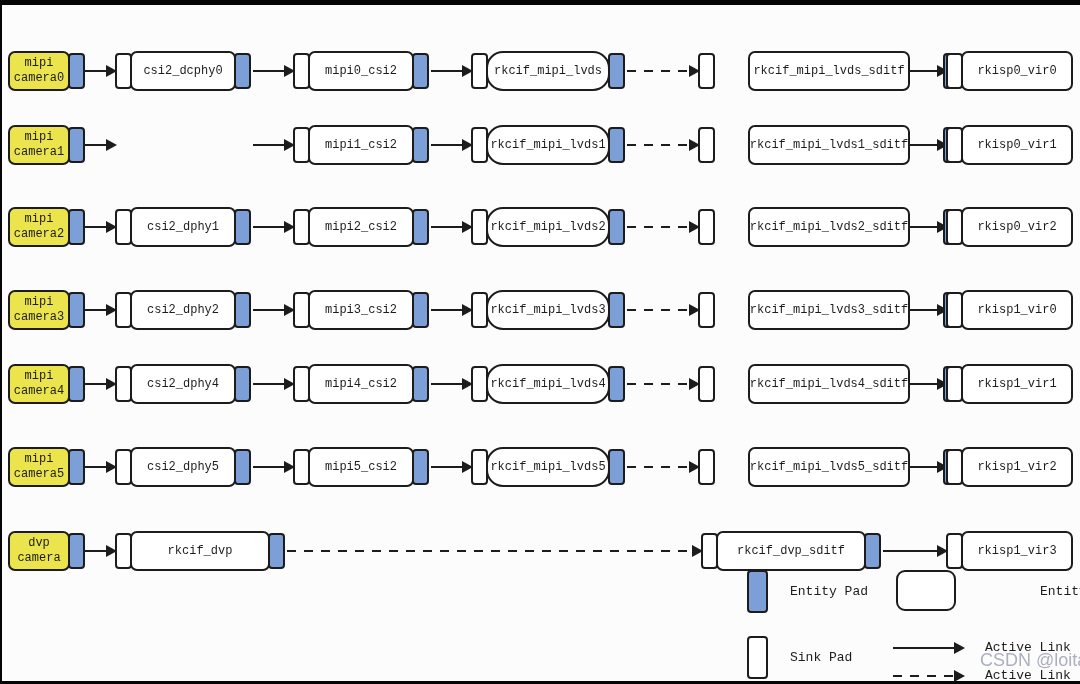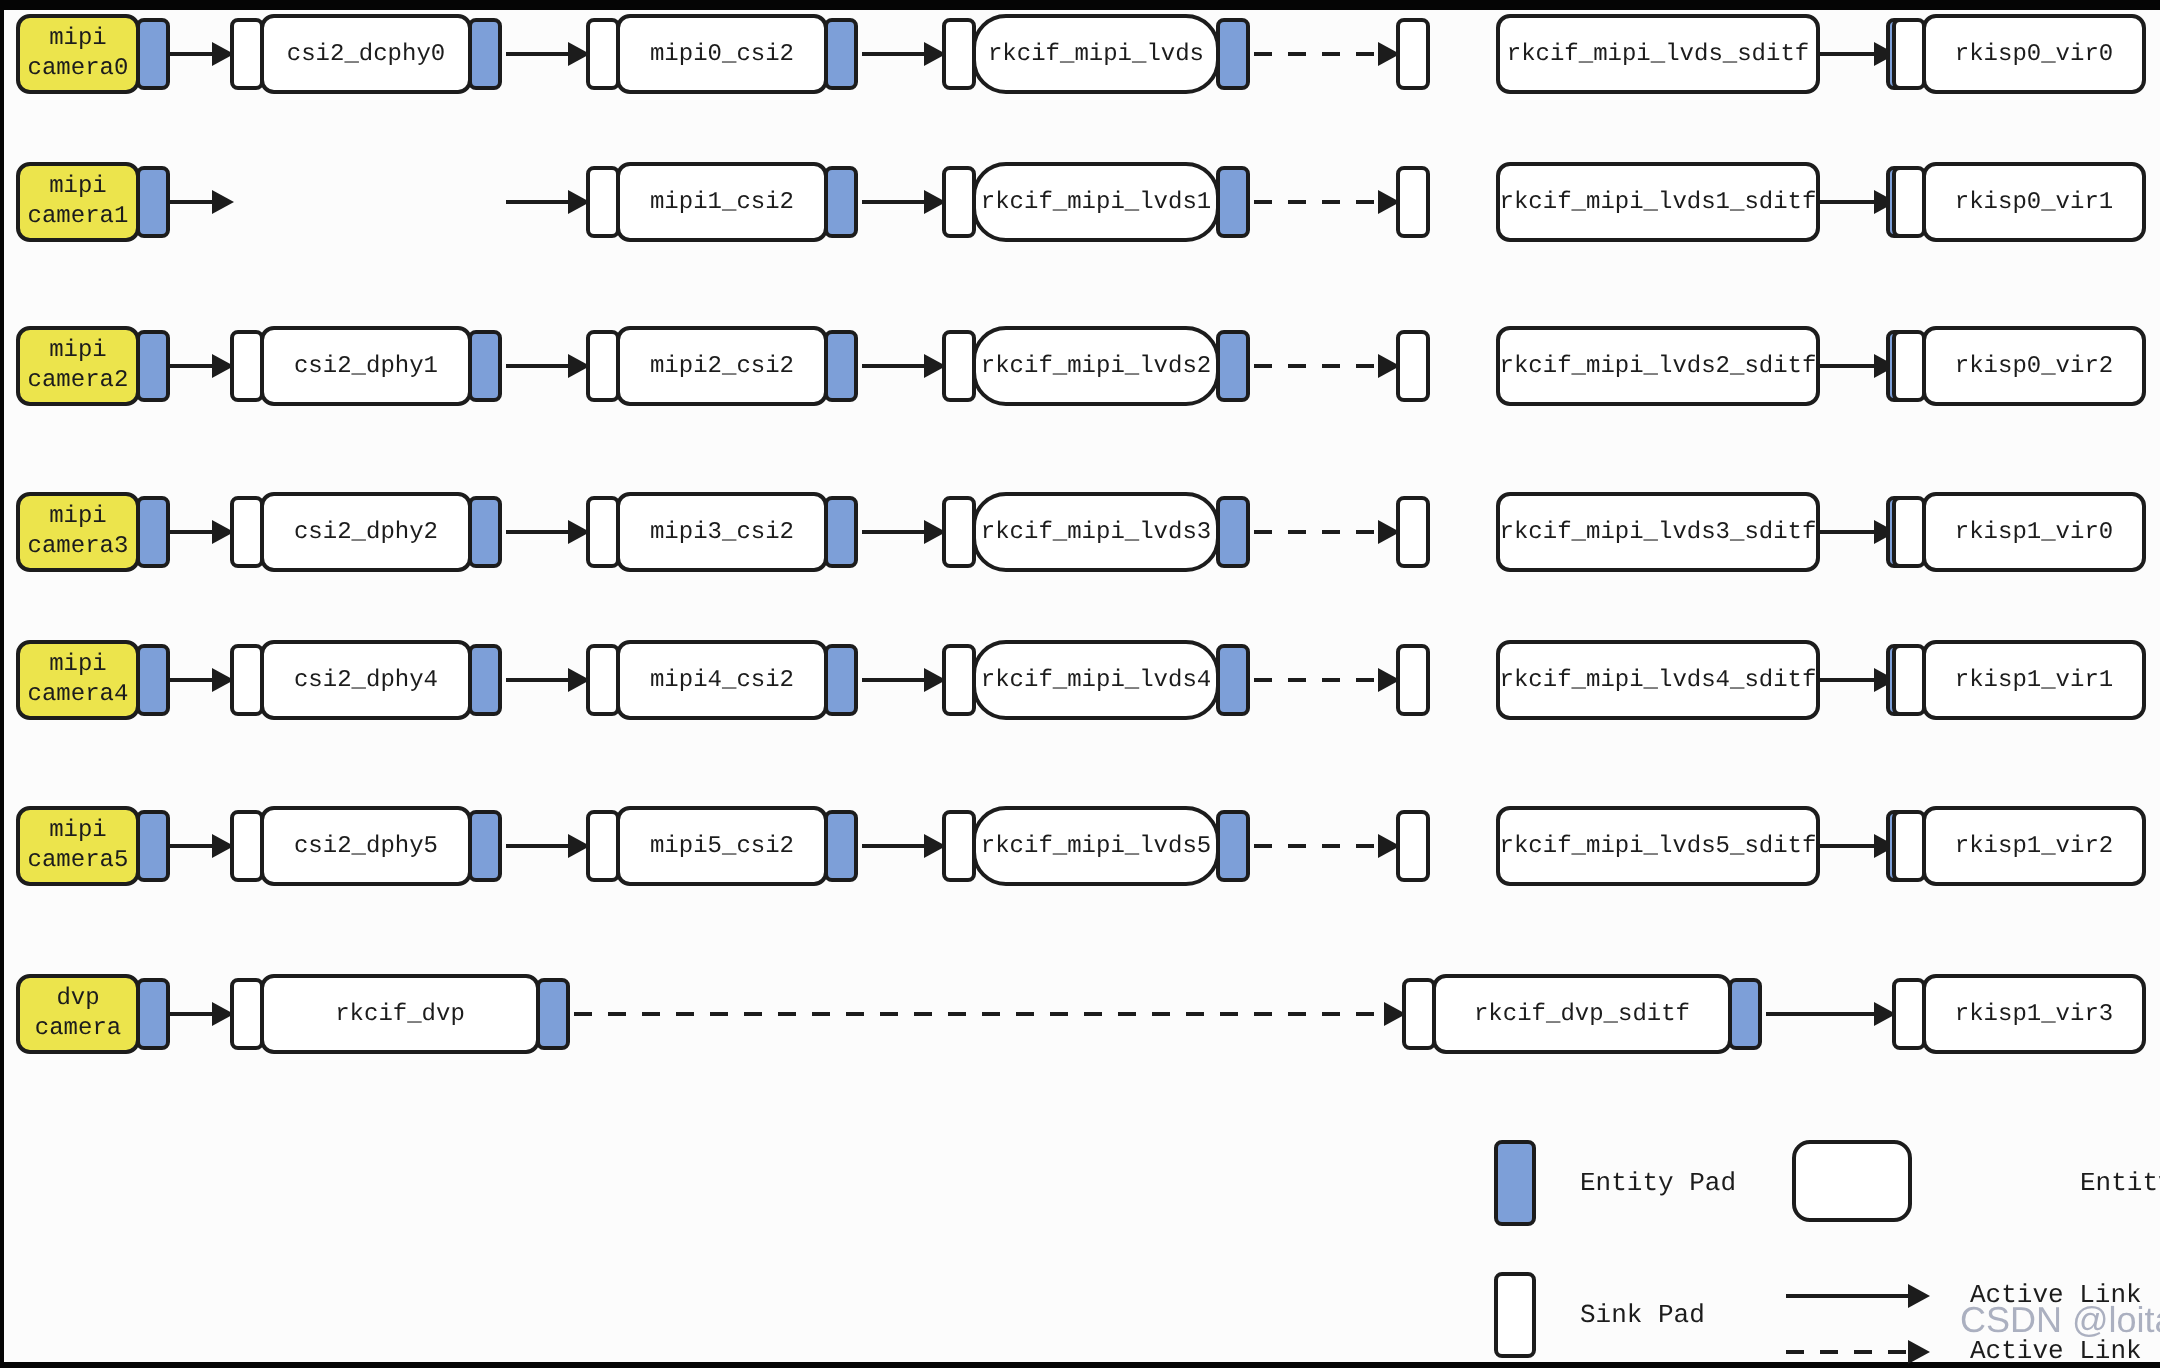--- a/index.html
+++ b/index.html
@@ -2,21 +2,21 @@
 <html><head>
 <meta charset="utf-8">
 <style>
   html,body{margin:0;padding:0;background:#e9e9e9;}
   .canvas{position:relative;width:1080px;height:684px;background:#fcfcfc;overflow:hidden;
           font-family:"Liberation Mono","DejaVu Sans Mono",monospace;color:#1c1c1c;}
   .bar-top{position:absolute;left:0;top:0;width:100%;height:5px;background:#050505;}
   .bar-bottom{position:absolute;left:0;top:681px;width:100%;height:3px;background:#050505;}
   .bar-left{position:absolute;left:0;top:0;width:2px;height:100%;background:#050505;}
 
-  .row{position:absolute;left:0;width:100%;height:40px;}
+  .row{position:absolute;left:0;width:100%;height:40px;margin-top:44px;}
   .node{position:absolute;top:0;height:40px;display:flex;align-items:center;}
   .body{box-sizing:border-box;height:40px;border:2px solid #1c1c1c;border-radius:7px;background:#ffffff;
         display:flex;align-items:center;justify-content:center;font-size:12px;z-index:1;}
   .pad{box-sizing:border-box;width:17px;height:36px;border:2px solid #1c1c1c;border-radius:4px;
        background:#ffffff;z-index:2;margin:0 -2px;}
   .pad.src{background:#7d9fd8;}
   .camera{background:#ece44c;width:62px;white-space:pre-line;text-align:center;line-height:1.25;}
 
   .arrow{position:absolute;top:19px;height:2px;background:#1c1c1c;}
   .arrow::after{content:"";position:absolute;right:-2px;top:-5px;width:0;height:0;

